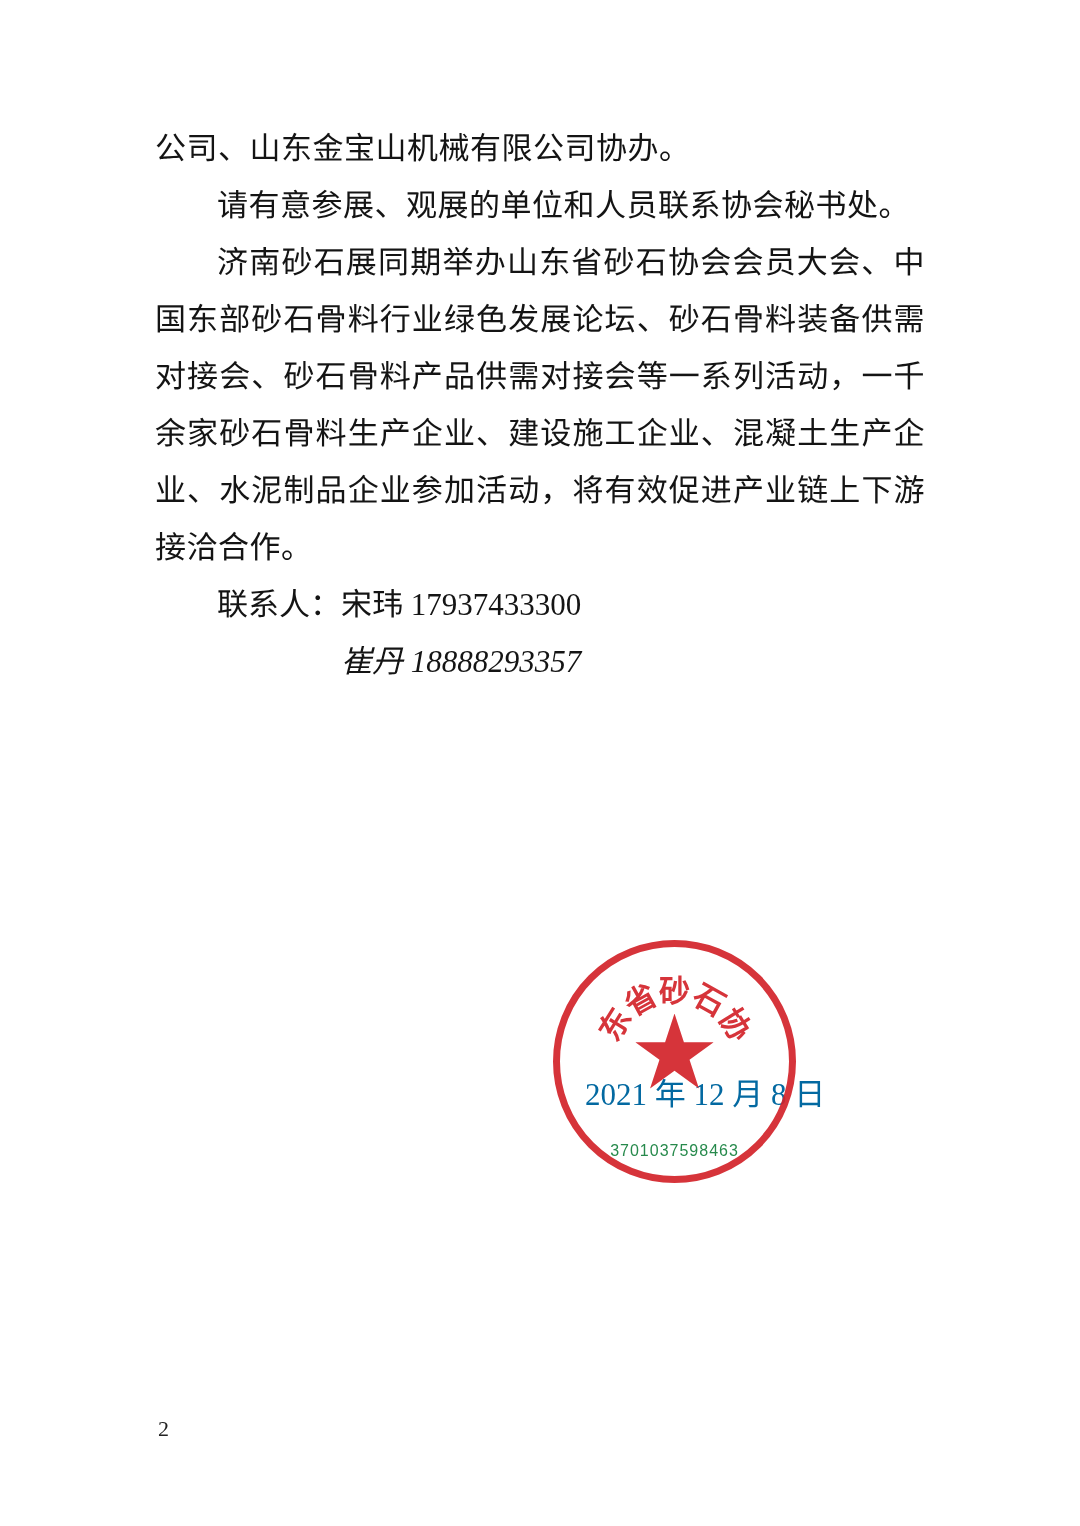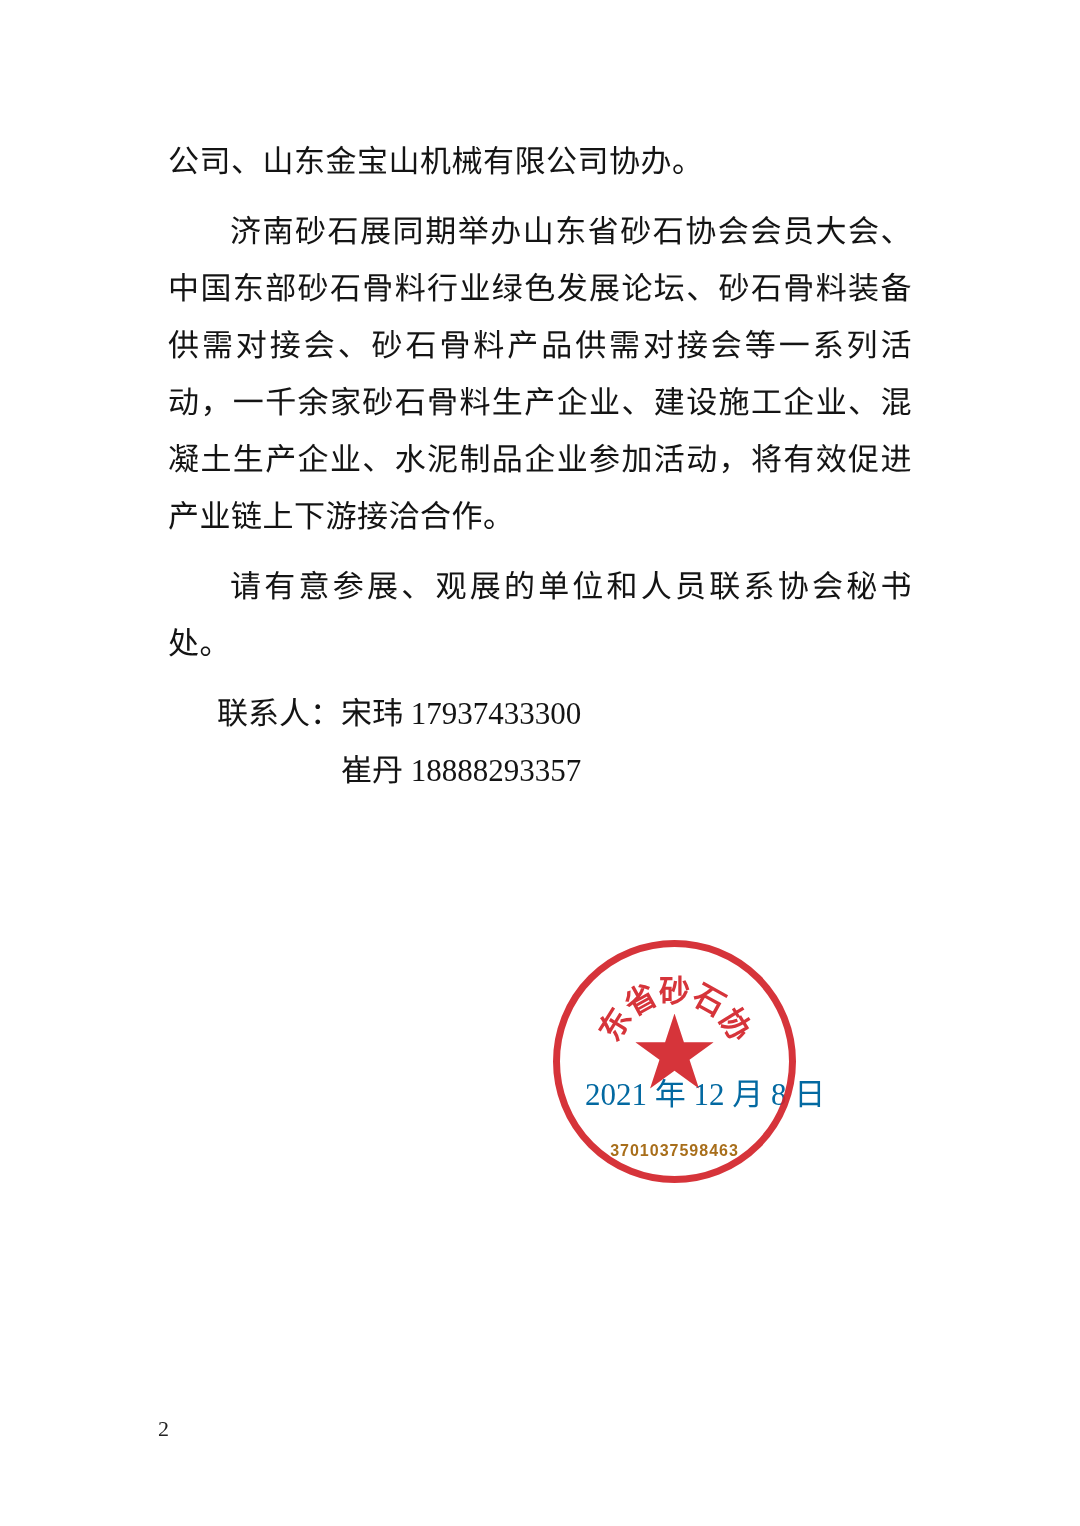--- a/index.html
+++ b/index.html
@@ -26,21 +26,21 @@
   }
 
   .content {
     position: absolute;
     left: 155px;
     top: 120px;
     width: 770px;
   }
 
   p.para {
-    margin: 13px;
+    margin: 0;
     font-size: 31px;
     line-height: 57px;
     letter-spacing: 0.5px;
     text-align: justify;
     text-justify: inter-ideograph;
     color: #141414;
   }
 
   p.indent {
     text-indent: 62px;
@@ -48,20 +48,21 @@
 
   .contact-line {
     margin: 0;
     font-size: 31px;
     line-height: 57px;
     color: #141414;
     text-indent: 62px;
   }
   .contact-line.second {
     text-indent: 186px;
+    font-style: italic;
   }
 
   .sign-block {
     position: absolute;
     left: 155px;
     top: 955px;
     width: 770px;
     height: 260px;
   }
 
@@ -117,44 +118,43 @@
     font-family: "Liberation Serif", "DejaVu Serif", serif;
     transform-origin: 0 0;
   }
   .seal-code {
     position: absolute;
     left: 50%;
     bottom: 16px;
     transform: translateX(-50%);
     font-size: 16px;
     letter-spacing: 1px;
-    color: #a16207;
+    color: #15803d;
     font-family: "Liberation Sans", sans-serif;
     white-space: nowrap;
-    font-weight: bold;
   }
 
   .page-number {
     position: absolute;
     left: 158px;
     top: 1416px;
     font-size: 22px;
     color: #222;
     font-family: "Liberation Serif", "DejaVu Serif", serif;
   }
 </style>
 </head>
 <body>
 
 <div class="page">
 
   <div class="content">
     <p class="para">公司、山东金宝山机械有限公司协办。</p>
+    <p class="para indent">请有意参展、观展的单位和人员联系协会秘书处。</p>
     <p class="para indent">济南砂石展同期举办山东省砂石协会会员大会、中国东部砂石骨料行业绿色发展论坛、砂石骨料装备供需对接会、砂石骨料产品供需对接会等一系列活动，一千余家砂石骨料生产企业、建设施工企业、混凝土生产企业、水泥制品企业参加活动，将有效促进产业链上下游接洽合作。</p>
-    <p class="para indent">请有意参展、观展的单位和人员联系协会秘书处。</p>
     <p class="contact-line">联系人：宋玮 17937433300</p>
     <p class="contact-line second">崔丹 18888293357</p>
   </div>
 
   <div class="sign-block">
     <div class="date-line">2021 年 12 月 8 日</div>
 
     <div class="seal">
       <div class="seal-inner">
         <div class="seal-arc-text">

